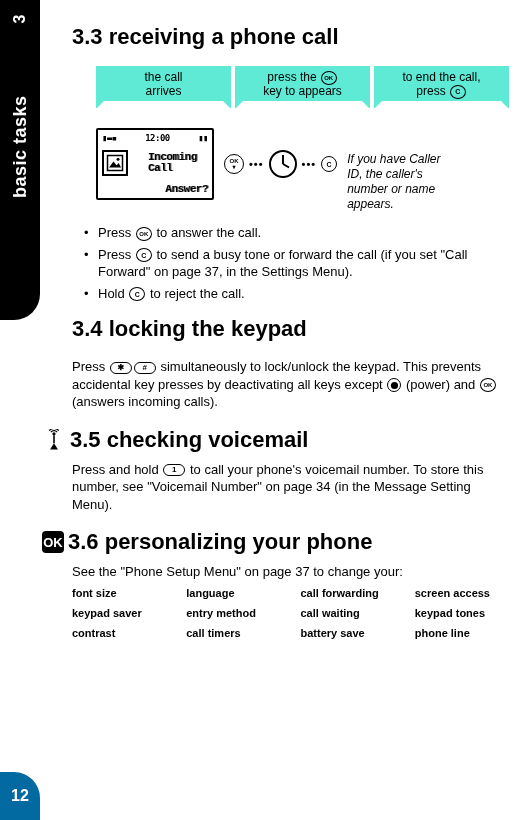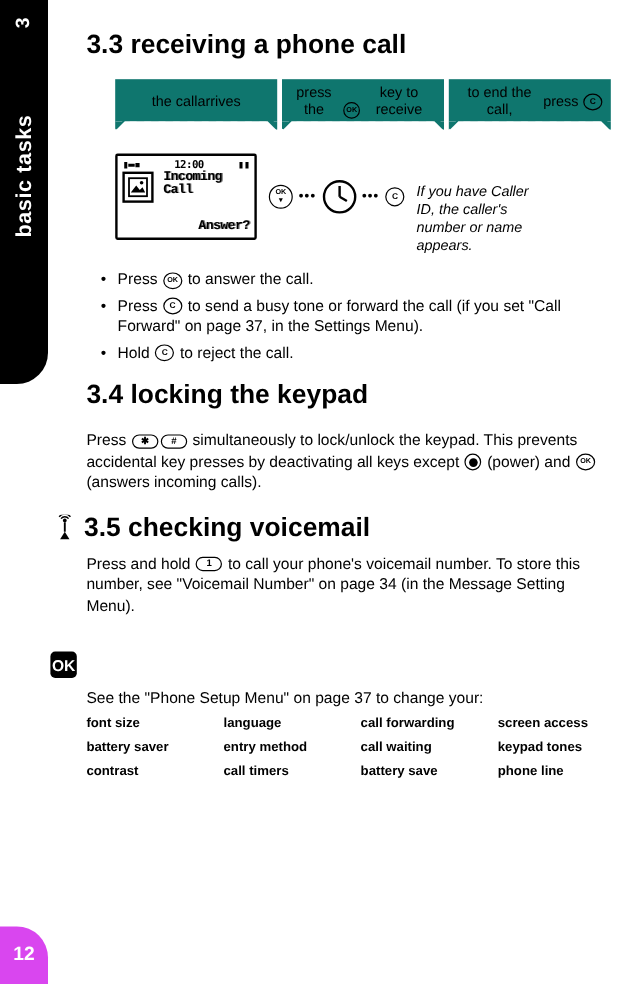--- a/index.html
+++ b/index.html
@@ -42,21 +42,21 @@
     font-size: 18px;
     white-space: nowrap;
     letter-spacing: 0.5px;
   }
   .page-num {
     position: absolute;
     left: 0;
     bottom: 0;
     width: 40px;
     height: 48px;
-    background: #d946ef;
+    background: #0369a1;
     color: #fff;
     border-top-right-radius: 26px;
     display: flex;
     align-items: center;
     justify-content: center;
     font-weight: 700;
     font-size: 16px;
   }
   .content {
     margin-left: 64px;
@@ -68,29 +68,29 @@
     margin: 0 0 16px 0;
     white-space: nowrap;
   }
   .step-row {
     display: flex;
     gap: 4px;
     margin-bottom: 8px;
     margin-left: 24px;
   }
   .step-chip {
-    background: #0f766e;
+    background: #5eead4;
     font-size: 12px;
     line-height: 1.15;
     padding: 4px 6px 8px 6px;
     text-align: center;
     position: relative;
     flex: 1;
     display:flex;
-    flex-direction:row;
+    flex-direction:column;
     align-items:center;
     justify-content:center;
     height:42px;
   }
   .step-chip::after {
     content: "";
     position: absolute;
     bottom: -1px;
     left: 0;
     border-left: 8px solid transparent;
@@ -121,21 +121,21 @@
     background:#fff;
     border:2px solid #000;
     border-radius:2px;
     padding:3px 4px;
     font-family: monospace;
     display:flex;
     flex-direction:column;
     font-size:10px;
   }
   .ps-top{ display:flex; justify-content:space-between; font-size:9px; font-weight:bold; letter-spacing:-0.5px;}
-  .ps-body{ display:flex; gap:8px; flex:1; }
+  .ps-body{ display:flex; gap:20px; flex:1; align-items:center;}
   .ps-icon{ width:26px; height:26px; border:2px solid #000; display:flex;align-items:center;justify-content:center;}
   .ps-texts{ display:flex; flex-direction:column; font-weight:bold; font-size:11px; line-height:1; font-family: "Courier New", monospace; letter-spacing:-0.5px;}
   .ps-texts span{ text-shadow: 1px 0 0 #888;}
   .ps-answer{ text-align:right; font-weight:bold; font-size:11px; font-family:"Courier New",monospace; letter-spacing:-0.5px; text-shadow: 1px 0 0 #888;}
   .flow-mid{ display:flex; align-items:center; gap:5px;}
   .round-key{
     width:20px;height:20px;border:1.5px solid #000;border-radius:50%;
     display:flex;align-items:center;justify-content:center;
     font-size:8px;font-weight:bold;line-height:1;
   }
@@ -200,21 +200,21 @@
     <div class="step-chip">
       <span>the call</span>
       <span>arrives</span>
       <div class="tri-strip"></div>
     </div>
     <div class="step-chip">
       <div style="display:flex;align-items:flex-end;gap:3px;">
         <span>press the</span>
         <span class="inline-key oksmall">OK</span>
       </div>
-      <span>key to receive</span>
+      <span>key to appears</span>
       <div class="tri-strip"></div>
     </div>
     <div class="step-chip">
       <span>to end the call,</span>
       <div style="display:flex;align-items:center;gap:3px;">
         <span>press</span>
         <span class="inline-key">C</span>
       </div>
       <div class="tri-strip"></div>
     </div>
@@ -283,34 +283,35 @@
       <svg class="antenna-svg" viewBox="0 0 24 28">
           <circle cx="12" cy="6" r="2" fill="#000"></circle>
           <path d="M8 4 A5 5 0 0 1 16 4" fill="none" stroke="#000" stroke-width="1.5"></path>
           <path d="M6 2 A8 8 0 0 1 18 2" fill="none" stroke="#000" stroke-width="1.5"></path>
           <line x1="12" y1="8" x2="12" y2="18" stroke="#000" stroke-width="2"></line>
           <path d="M12 18 L7 26 L17 26 Z" fill="#000"></path>
         </svg>
     </div>
     <h2 class="section" style="margin:0;">3.5   checking voicemail</h2>
   </div>
-  <p class="body" style="margin-top:8px;margin-bottom:30px;">
+  <p class="body" style="margin-top:8px;margin-bottom:16px;">
     <span>Press and hold </span><span class="inline-key oval">1</span><span> to call your phone's voicemail number. To store this number, see "Voicemail Number" on page 34 (in the Message Setting Menu).</span>
   </p>
 
   <div class="sec-with-icon">
     <div class="sec-icon-box black">OK</div>
+    <h2 class="section" style="margin:0;">3.6   personalizing your phone</h2>
   </div>
   <p class="body" style="margin-top:8px;">See the "Phone Setup Menu" on page 37 to change your:</p>
   <div class="setup-grid">
     <div>font size</div>
     <div>language</div>
     <div>call forwarding</div>
     <div>screen access</div>
-    <div>battery saver</div>
+    <div>keypad saver</div>
     <div>entry method</div>
     <div>call waiting</div>
     <div>keypad tones</div>
     <div>contrast</div>
     <div>call timers</div>
     <div>battery save</div>
     <div>phone line</div>
   </div>
 
 </div>

